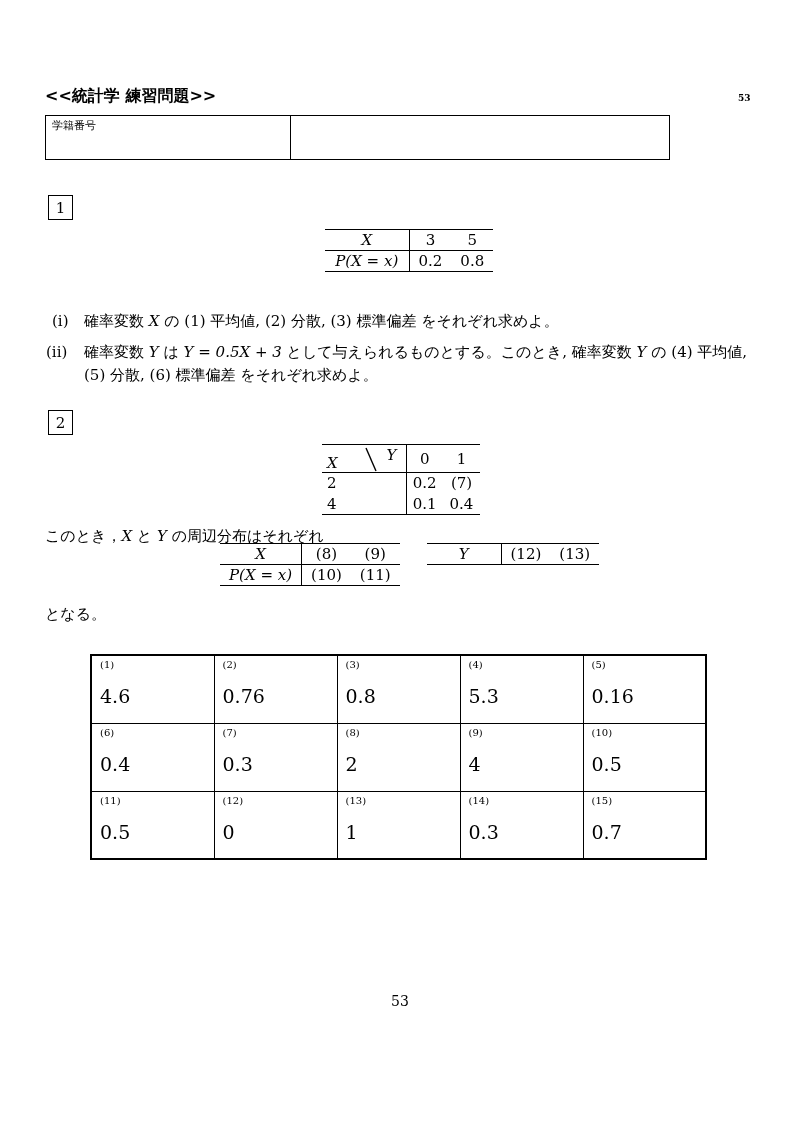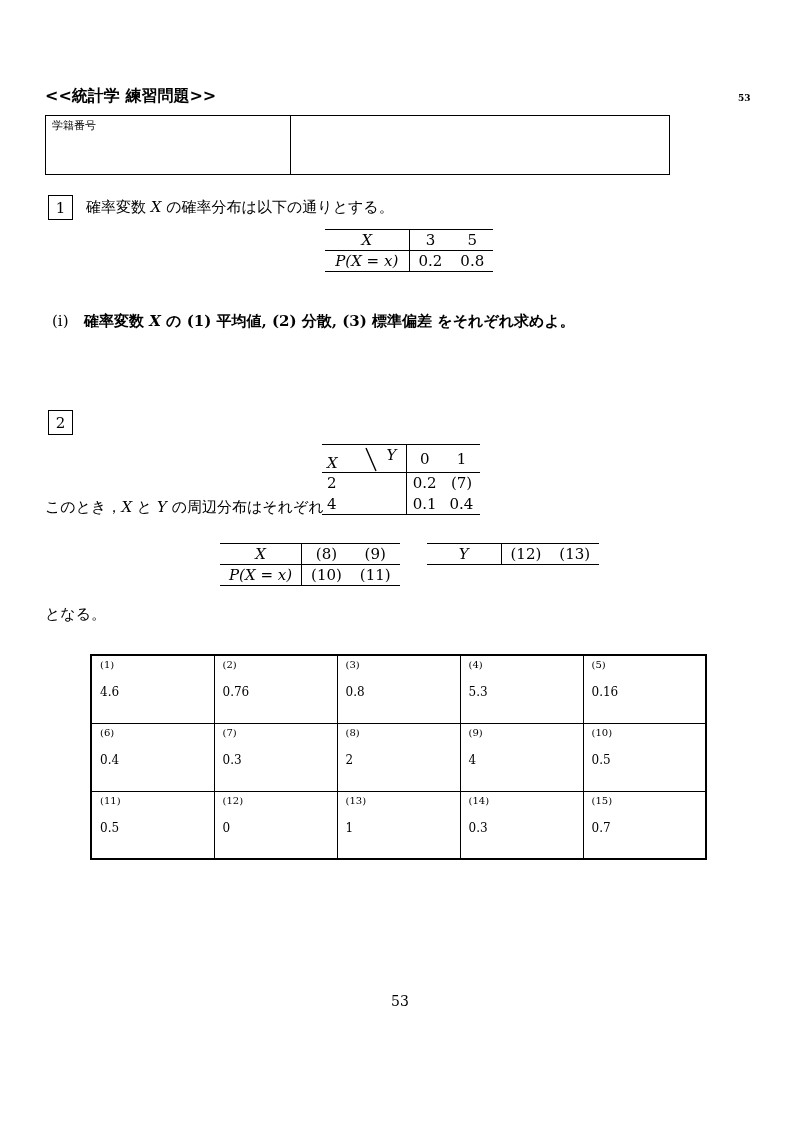--- a/index.html
+++ b/index.html
@@ -9,21 +9,21 @@
     color:#000; font-family:"DejaVu Serif", serif; overflow:hidden;
   }
   .math { font-style:italic; }
 
   
   .hdr-num { position:absolute; left:738px; top:93px; font-size:9px; font-weight:bold; }
   .title  { position:absolute; left:45px; top:86px; font-size:16px; font-weight:bold;
             font-family:"DejaVu Sans", sans-serif; }
 
   
-  .idbox { position:absolute; left:45px; top:115px; width:625px; height:60px;
+  .idbox { position:absolute; left:45px; top:115px; width:625px; height:45px;
            border:1.5px solid #000; display:flex; }
   .idbox .cell { padding:2px 6px; font-size:11px; font-family:"DejaVu Sans", sans-serif; }
   .idbox .cell-id { width:245px; border-right:1.5px solid #000; }
   .idbox .cell-name { flex:1; }
 
   
   .prob-header { position:absolute; display:flex; align-items:center; }
   .prob-num { width:25px; height:25px; border:1.5px solid #000; display:flex;
               align-items:center; justify-content:center; font-size:15px; flex:none; }
   .prob-stmt { font-size:15px; margin-left:13px; white-space:nowrap; }
@@ -48,60 +48,59 @@
   #joint td.datac { width:37px; padding:0 6px; }
   #joint td.corner { position:relative; width:84px; height:28px; padding:0; }
   #joint .corner-y { position:absolute; top:1px; right:9px; font-style:italic; }
   #joint .corner-x { position:absolute; bottom:0px; left:5px; font-style:italic; }
   #joint svg { position:absolute; left:0; top:0; }
   #joint td.rowlbl { text-align:left; padding-left:5px; height:20px; }
 
   
   .tline { position:absolute; font-size:15px; white-space:nowrap; }
   #p1-lead { left:45px; top:281px; }
-  #p2-lead { left:45px; top:498px;text-align:center; }
+  #p2-lead { left:45px; top:527px;text-align:center; }
   #closing { left:45px; top:605px; }
 
   
   .item { position:absolute; display:flex; font-size:15px; line-height:23px; }
   .item .marker { flex:none; }
-  .item .body { flex:1;font-weight:bold; }
+  .item .body { flex:1; }
   #item-i  { left:52px; top:310px; width:705px; }
   #item-i .marker  { width:32px; }
   #item-ii { left:46px; top:341px; width:714px; }
   #item-ii .marker { width:38px; }
 
   
   #answers { position:absolute; left:90px; top:654px; border-collapse:collapse;
              border:2px solid #000; }
   #answers td { width:123px; height:68px; border:1px solid #000;
                 vertical-align:top; padding:3px 8px; }
   .ans-label { font-size:10px; }
-  .ans-value { font-size:12px; margin-top:15px; }
+  .ans-value { font-size:19px; margin-top:15px; }
 
   
   .ftr-num { position:absolute; left:0; right:0; top:993px; text-align:center; font-size:14px; }
 </style>
 </head>
 <body>
 
 <div class="page">
 
   <span class="hdr-num">53</span>
   <div class="title">&lt;&lt;統計学 練習問題&gt;&gt;</div>
 
   <div class="idbox">
     <div class="cell cell-id">
       <span>学籍番号</span>
     </div>
   </div>
 
   <div class="prob-header" id="p1-header">
     <div class="prob-num">1</div>
-    <div class="prob-stmt"><span>確率変数 </span><span class="math">X</span><span> の確率分布は以下の通りとする。</span></div>
   </div>
 
   <table class="ltx" id="table1">
     <tbody>
         <tr class="hline">
       <td class="c1 vline math">X</td>
       <td>3</td>
       <td>5</td>
     </tr>
     <tr>
@@ -111,20 +110,24 @@
     </tr>
   </tbody>
     </table>
 
 
   <div class="item" id="item-i">
     <span class="marker">(i)</span>
     <div class="body"><span>確率変数 </span><span class="math">X</span><span> の (1) 平均値, (2) 分散, (3) 標準偏差 をそれぞれ求めよ。</span></div>
   </div>
 
+  <div class="item" id="item-ii">
+    <span class="marker">(ii)</span>
+    <div class="body"><span>確率変数 </span><span class="math">Y</span><span> は </span><span class="math">Y = 0.5X + 3</span><span> として与えられるものとする。このとき, 確率変数 </span><span class="math">Y</span><span> の (4) 平均値, (5) 分散, (6) 標準偏差 をそれぞれ求めよ。</span></div>
+  </div>
 
   <div class="prob-header" id="p2-header">
     <div class="prob-num">2</div>
   </div>
 
   <table class="ltx" id="joint">
     <tbody>
         <tr class="hline">
       <td class="corner vline">
         <span class="corner-y">Y</span>

